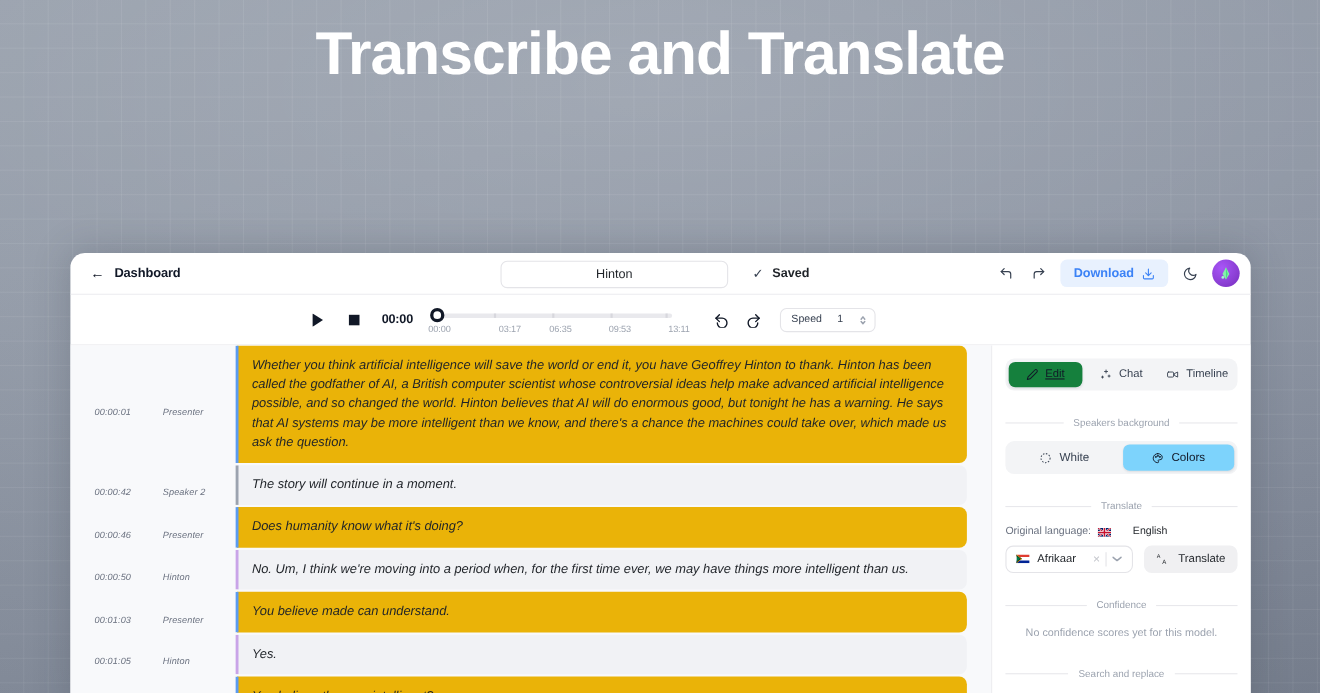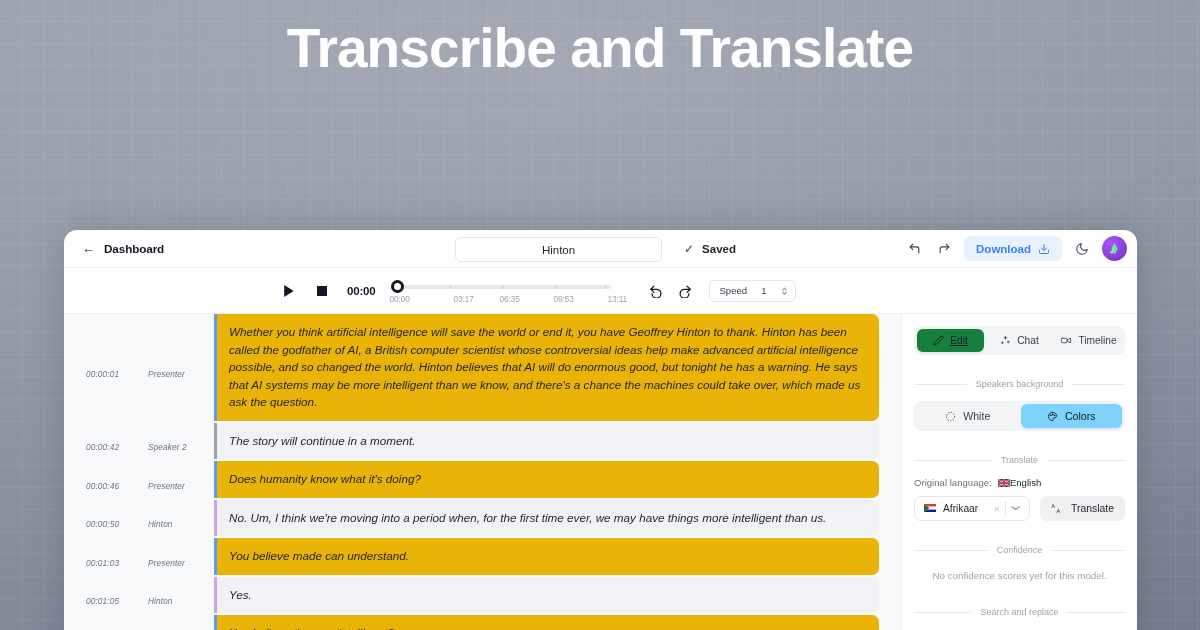--- a/index.html
+++ b/index.html
@@ -217,21 +217,21 @@
   .tg {
     flex: 1; display: flex; align-items: center; justify-content: center; gap: 7px;
     height: 24px; border-radius: 6px; font-size: 10.6px; color: #374151; cursor: pointer;
   }
   .tg.active { background: #7dd3fc; box-shadow: 0 1px 2px rgba(16,24,40,0.09); color: #111827; }
 
   .orig-lang {
     display: flex; align-items: center; gap: 6px;
     font-size: 9.6px; color: #6b7280; margin-bottom: 8px;
   }
-  .orig-lang .val { color: #1f2328; display: flex; align-items: center; gap: 0; }
+  .orig-lang .val { color: #1f2328; display: flex; align-items: flex-end; gap: 20px; }
 
   .lang-row { display: flex; align-items: center; gap: 10px; }
   .lang-select {
     flex: 1;
     display: flex; align-items: center;
     height: 25px; padding: 0 4px 0 9px;
     border: 1px solid #e4e4e8; border-radius: 7px;
     font-size: 10.2px; color: #1f2328; cursor: pointer;
   }
   .lang-select .flag { margin-right: 7px; font-size: 9px; }

